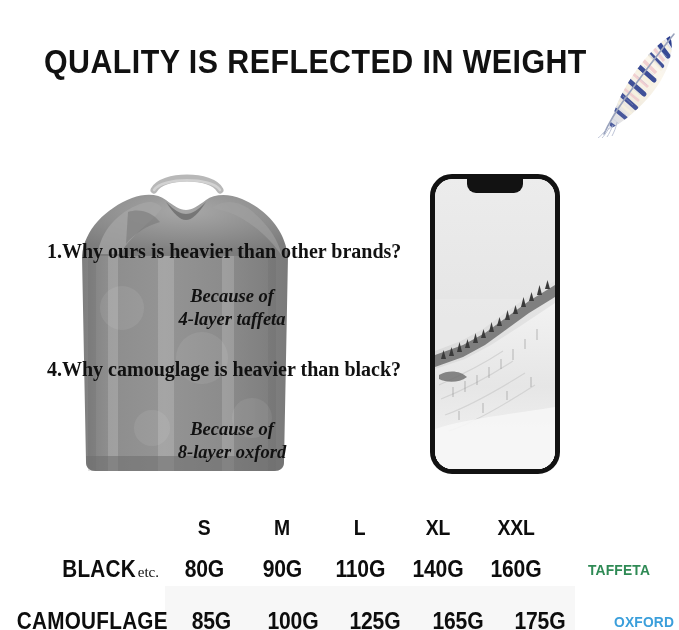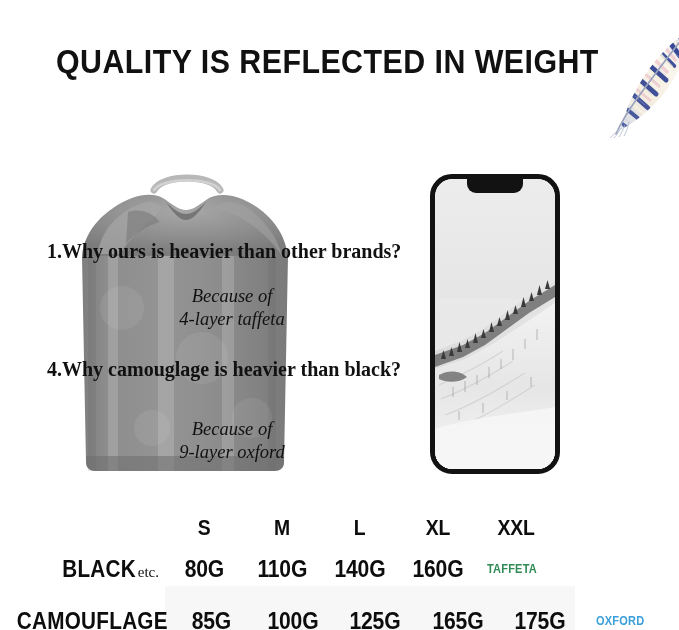--- a/index.html
+++ b/index.html
@@ -15,21 +15,21 @@
     position: relative;
     width: 679px;
     height: 630px;
     background: #ffffff;
     overflow: hidden;
   }
 
   
   .header-band {
     position: absolute;
-    left: 12px;
+    left: 0;
     top: 0;
     width: 588px;
     height: 150px;
   }
   .title {
     position: absolute;
     left: 44px;
     top: 40px;
     width: 570px;
     font-family: "Liberation Sans", sans-serif;
@@ -113,21 +113,21 @@
     font-weight: 700;
   }
   .q2 {
     left: 8px;
     top: 358px;
     font-size: 20px;
     font-weight: 700;
   }
   .ans {
     font-style: italic;
-    font-weight: 400;
+    font-weight: 700;
     font-size: 18.5px;
     line-height: 23px;
     text-align: center;
     white-space: normal;
   }
   .ans1 {
     left: 108px;
     top: 285px;
     width: 170px;
   }
@@ -199,24 +199,24 @@
     color: #0d0d0d;
     letter-spacing: -0.2px;
   }
   .cell span { display: inline-block; transform: scaleX(0.88); }
   .row-head .cell { font-size: 22px; }
 
   .cell-material {
     width: 100px;
     padding-left: 10px;
     box-sizing: border-box;
-    text-align: left;
+    text-align: right;
     font-family: "Liberation Sans", sans-serif;
     font-weight: 700;
-    font-size: 12px;
+    font-size: 15px;
     letter-spacing: 0.2px;
   }
   .cell-material span { display: inline-block; transform: scaleX(0.92); transform-origin: left center; }
   .mat-taffeta { color: #2f8a55; }
   .mat-oxford  { color: #3b9fdb; }
 </style>
 </head>
 <body>
 
 <div id="page">
@@ -444,21 +444,21 @@
 
   <div class="overlay-text ans ans1">
     <div>Because of</div>
     <div>4-layer taffeta</div>
   </div>
 
   <div class="overlay-text q2">4.Why camouglage is heavier than black?</div>
 
   <div class="overlay-text ans ans2">
     <div>Because of</div>
-    <div>9-layer oxford</div>
+    <div>8-layer oxford</div>
   </div>
 
   <div class="sizetable">
 
     <div class="camo-band"></div>
 
     <div class="row row-head">
       <div class="cell-label"></div>
       <div class="cell"><span>S</span></div>
       <div class="cell"><span>M</span></div>
@@ -466,20 +466,21 @@
       <div class="cell"><span>XL</span></div>
       <div class="cell"><span>XXL</span></div>
       <div class="cell-material"></div>
     </div>
 
     <div class="row row-black">
       <div class="cell-label">
         <span class="big">BLACK</span><span class="etc">etc.</span>
       </div>
       <div class="cell"><span>80G</span></div>
+      <div class="cell"><span>90G</span></div>
       <div class="cell"><span>110G</span></div>
       <div class="cell"><span>140G</span></div>
       <div class="cell"><span>160G</span></div>
       <div class="cell-material mat-taffeta"><span>TAFFETA</span></div>
     </div>
 
     <div class="row row-camo">
       <div class="cell-label cell-camo">
         <span class="big">CAMOUFLAGE</span>
       </div>

